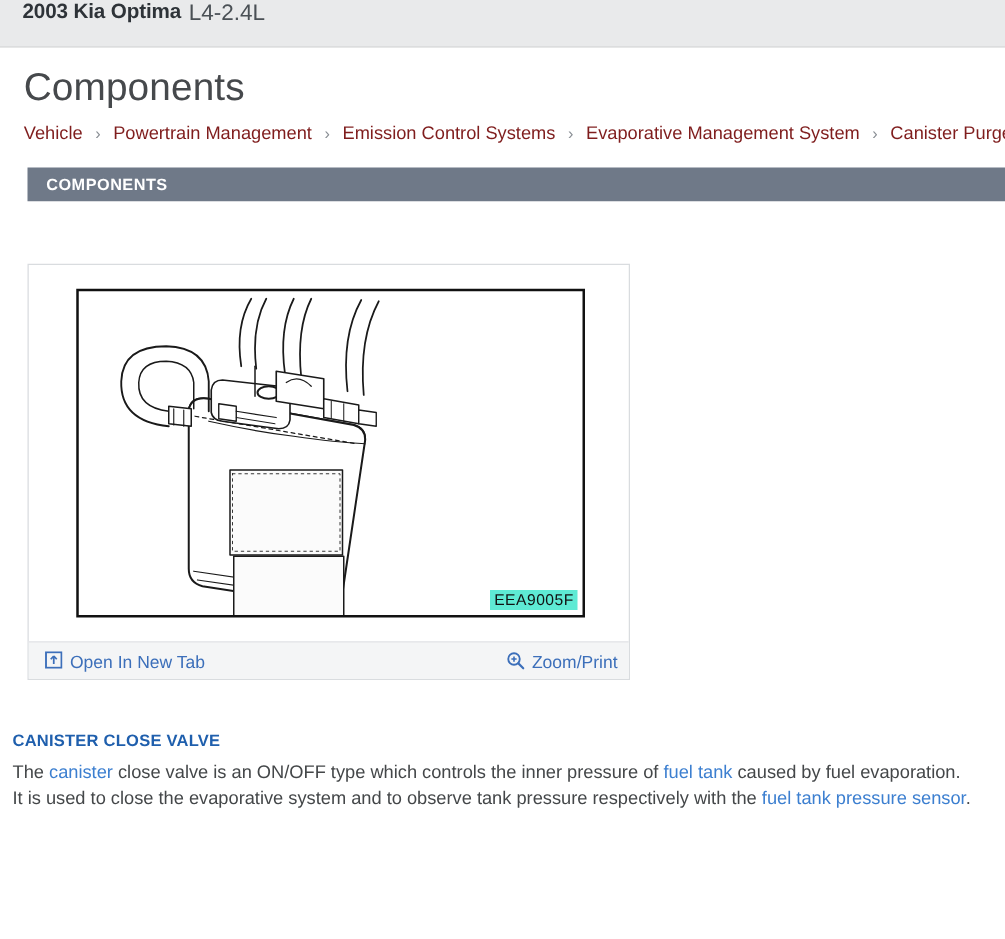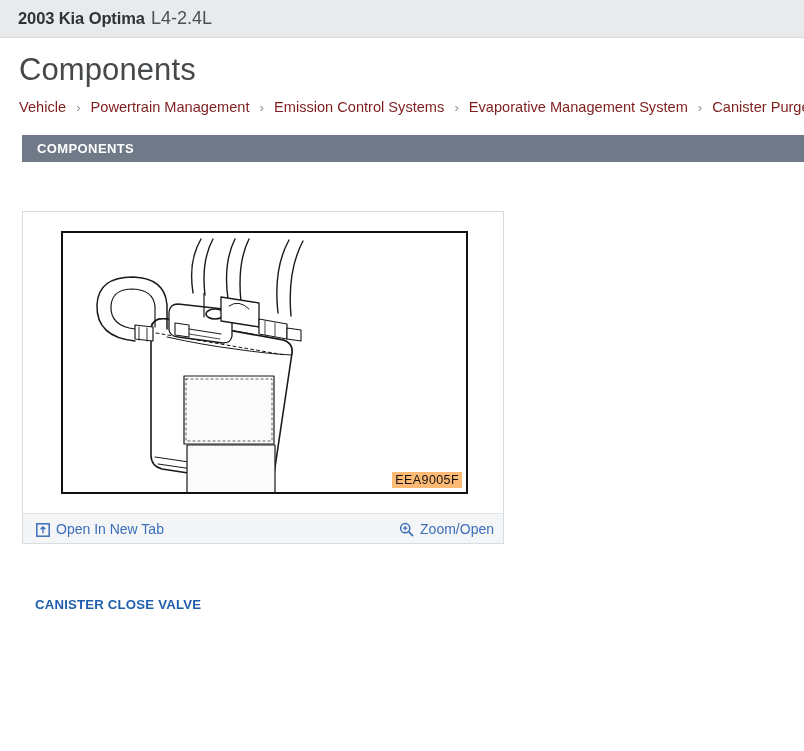--- a/index.html
+++ b/index.html
@@ -16,21 +16,20 @@
     position: relative;
   }
 
   
   .vehicle-bar {
     height: 38px;
     background: #e9eaeb;
     border-bottom: 1px solid #d8d9da;
     box-sizing: border-box;
     display: flex;
-    align-items: center;
     padding-left: 18px;
     white-space: nowrap;
   }
   .vehicle-name {
     font-size: 16.5px;
     font-weight: bold;
     color: #2e3338;
     letter-spacing: -0.1px;
   }
   .vehicle-engine {
@@ -108,56 +107,55 @@
     overflow: hidden;
   }
   .figure-code {
     position: absolute;
     right: 4px;
     bottom: 4px;
     font-family: "Liberation Sans", sans-serif;
     font-size: 12.5px;
     color: #111111;
     letter-spacing: 0.4px;
-    background: #fdba74;
+    background: #5eead4;
     padding: 1px 3px;
   }
 
   
   .figure-footer {
     position: absolute;
     left: 0;
     right: 0;
     bottom: 0;
     height: 30px;
     background: #f4f5f6;
     border-top: 1px solid #e2e4e6;
     display: flex;
     align-items: center;
     justify-content: space-between;
     padding: 0 9px 0 13px;
     box-sizing: border-box;
   }
   .footer-action {
     display: flex;
-    align-items: flex-end;
+    align-items: flex-start;
     gap: 6px;
     color: #3c6fba;
     font-size: 14px;
     cursor: pointer;
   }
   .footer-action svg { display: block; }
 
   
   .article {
     position: absolute;
-    left: 35px;
+    left: 10px;
     top: 585px;
     right: 16px;
-    margin-top: 12px;
   }
   .article-heading {
     font-size: 13.2px;
     font-weight: bold;
     color: #1f5fad;
     letter-spacing: 0.2px;
     margin-bottom: 8px;
   }
   .article-p {
     font-size: 14.6px;
@@ -260,20 +258,26 @@
       <span class="footer-label">Open In New Tab</span>
     </div>
     <div class="footer-action">
       <span>
         <svg width="15" height="15" viewBox="0 0 15 15">
           <circle cx="6.2" cy="6.2" r="4.6" fill="none" stroke="#3c6fba" stroke-width="1.5"></circle>
           <path d="M6.2 4.1 L6.2 8.3 M4.1 6.2 L8.3 6.2" stroke="#3c6fba" stroke-width="1.3"></path>
           <path d="M9.7 9.7 L13.6 13.6" stroke="#3c6fba" stroke-width="1.7" stroke-linecap="round"></path>
         </svg>
       </span>
-      <span class="footer-label">Zoom/Open</span>
+      <span class="footer-label">Zoom/Print</span>
     </div>
   </div>
 </div>
 
 <div class="article">
   <div class="article-heading">CANISTER CLOSE VALVE</div>
+  <div class="article-p">
+    <span>The </span><span class="ilink">canister</span><span> close valve is an ON/OFF type which controls the inner pressure of </span><span class="ilink">fuel tank</span><span> caused by fuel evaporation.</span>
+  </div>
+  <div class="article-p">
+    <span>It is used to close the evaporative system and to observe tank pressure respectively with the </span><span class="ilink">fuel tank pressure sensor</span><span>.</span>
+  </div>
 </div>
 
 </body></html>

